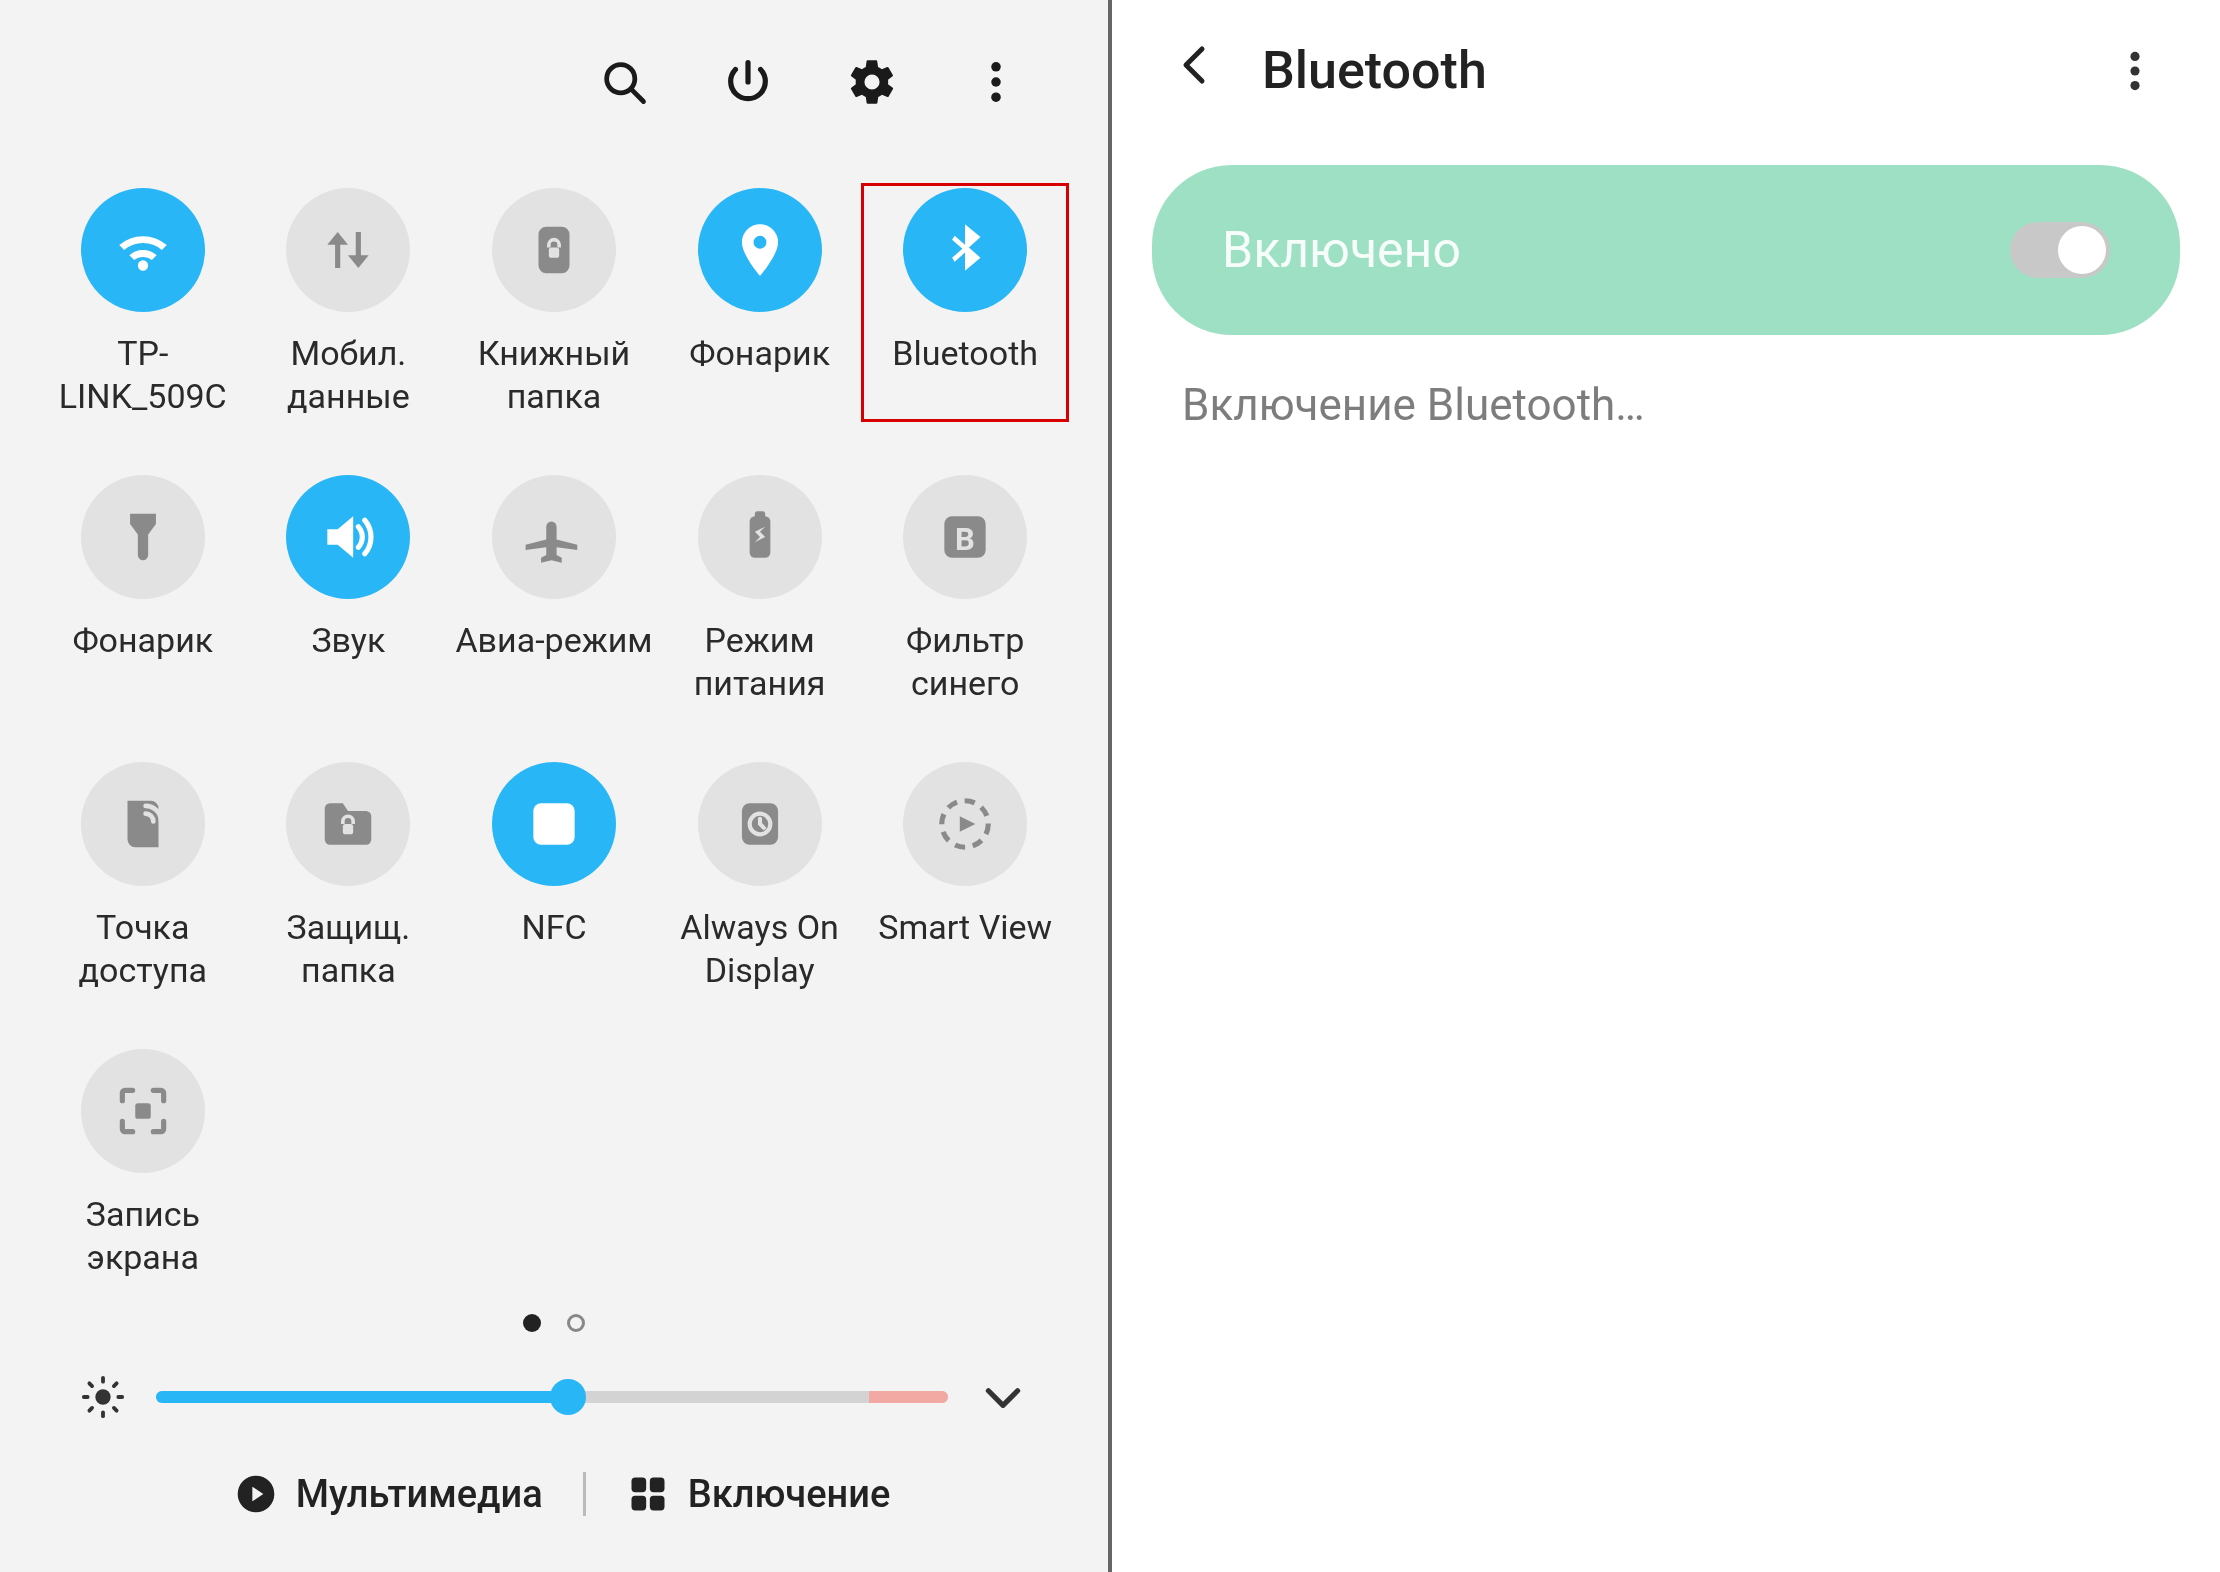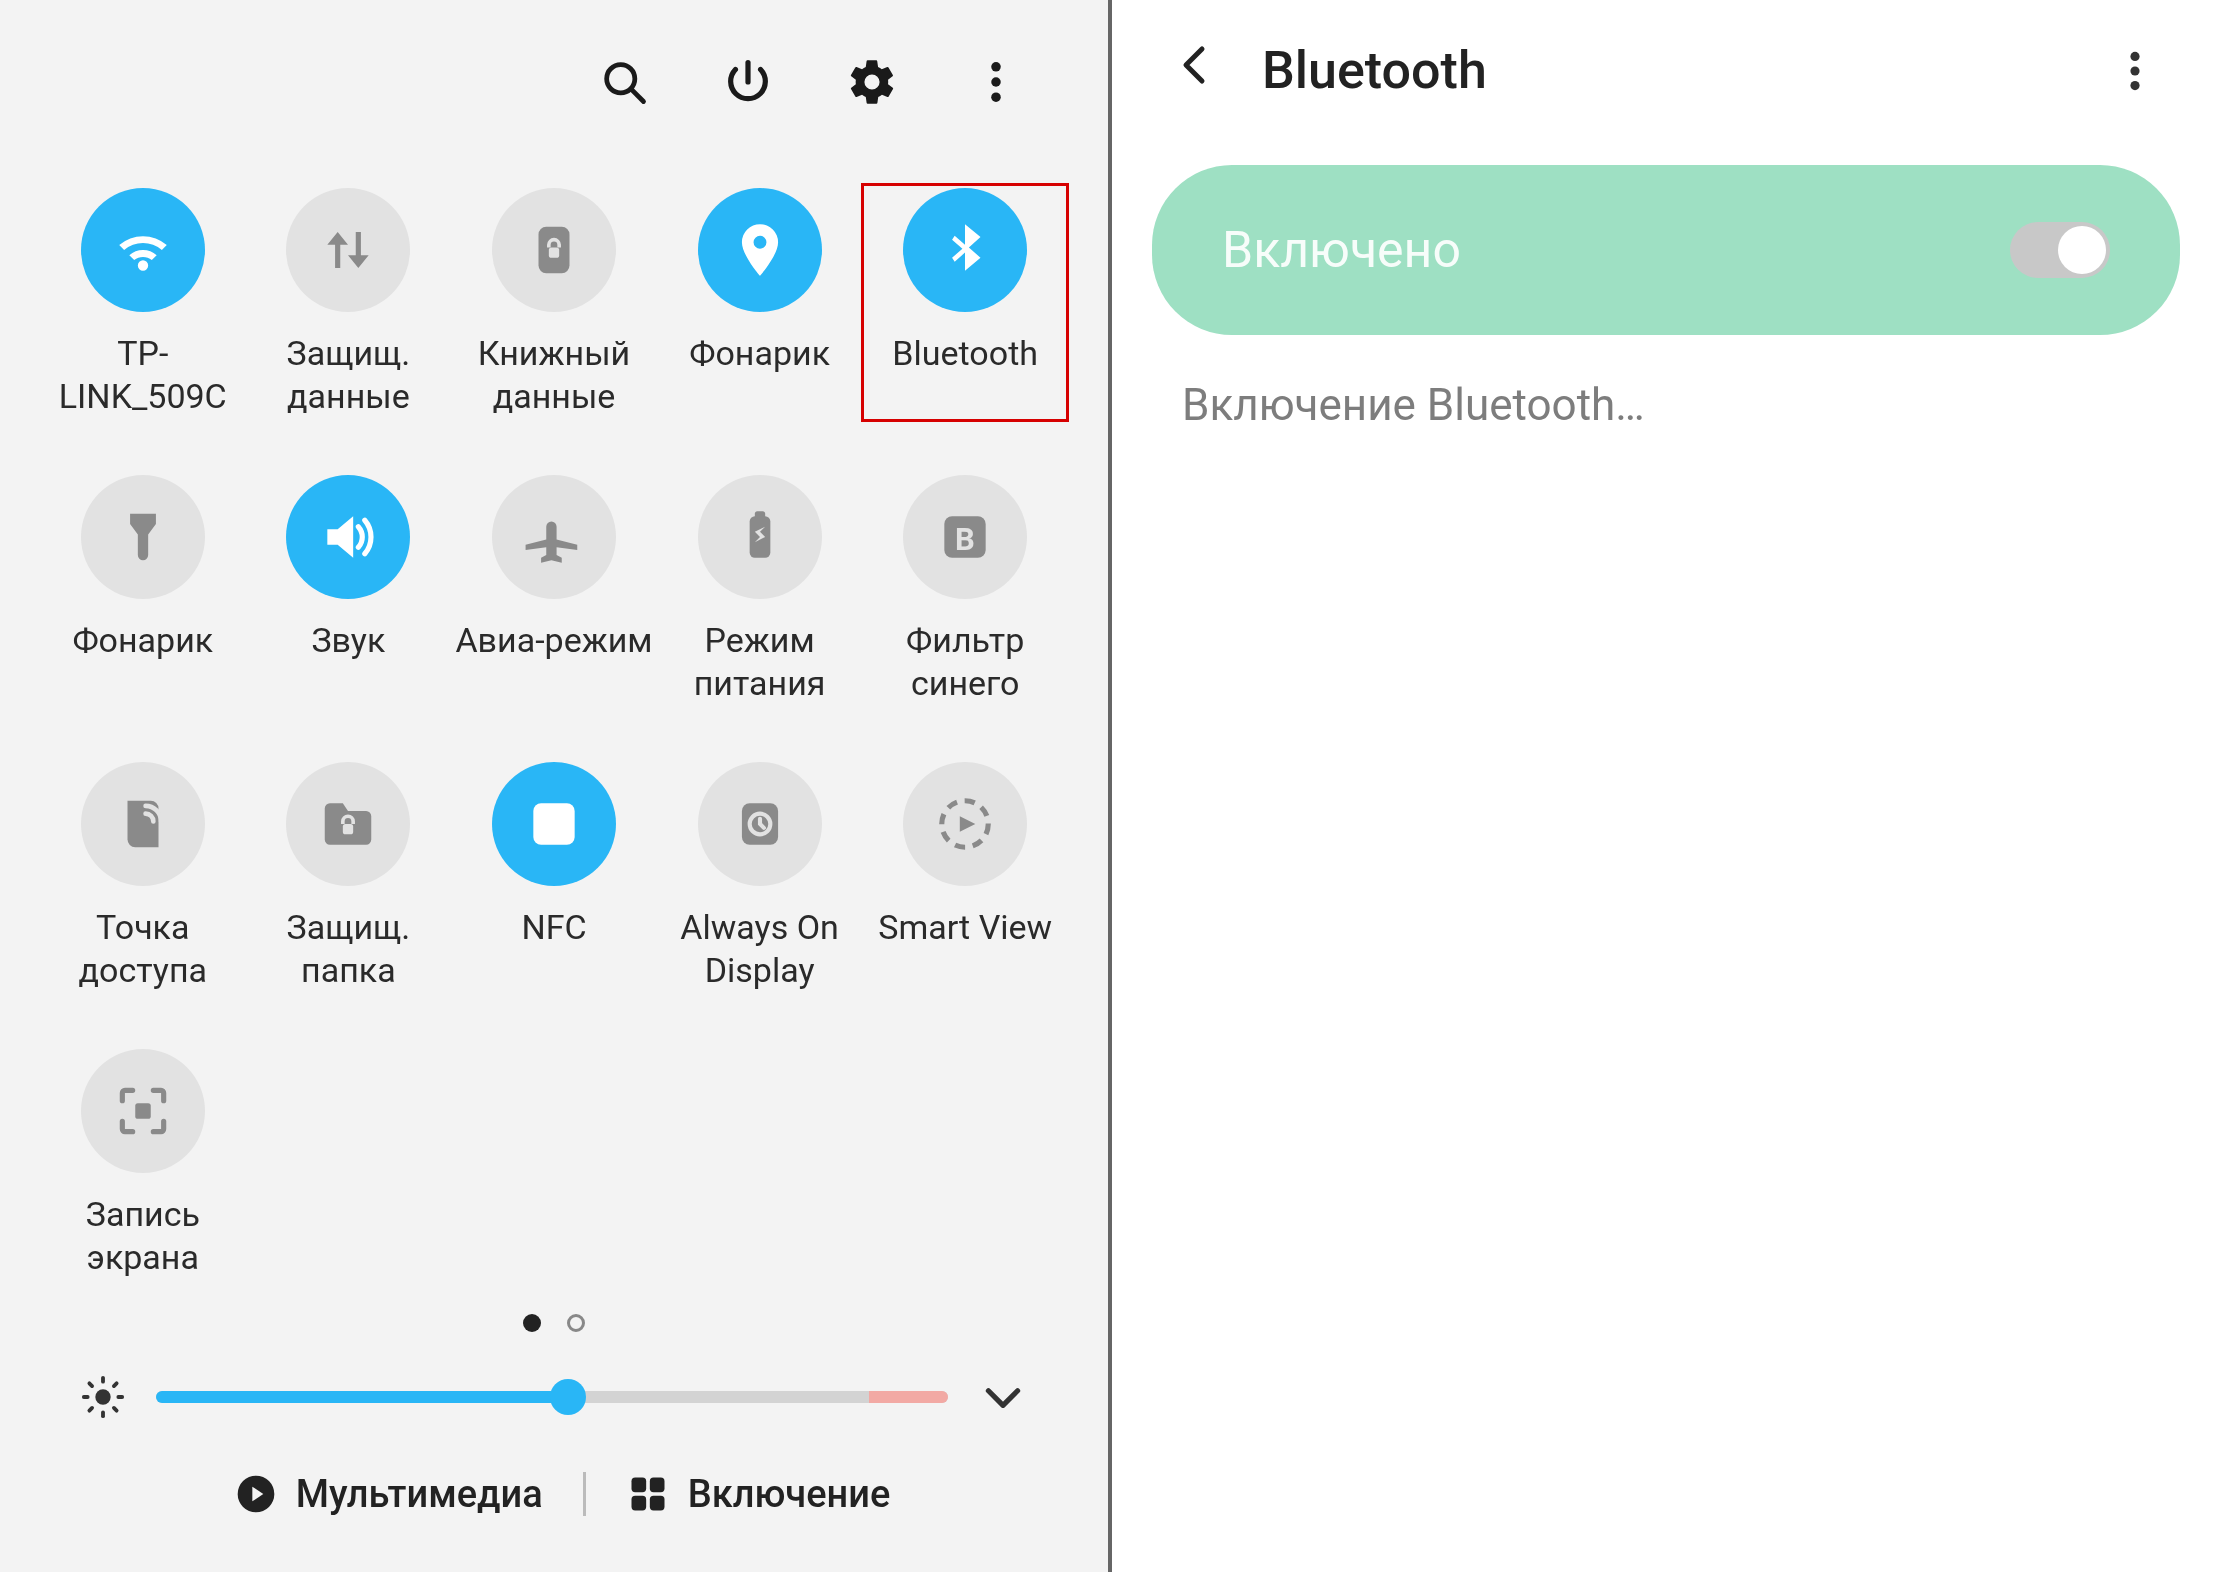--- a/index.html
+++ b/index.html
@@ -170,29 +170,29 @@
           </svg>
         </div>
         <div class="tile-label">TP-LINK_509C</div>
       </div>
       <div class="tile">
         <div class="tile-btn off">
           <svg viewBox="0 0 24 24">
             <use href="#ic-updown"></use>
           </svg>
         </div>
-        <div class="tile-label">Защищ. данные</div>
+        <div class="tile-label">Мобил. данные</div>
       </div>
       <div class="tile">
         <div class="tile-btn off">
           <svg viewBox="0 0 24 24">
             <use href="#ic-lock-portrait"></use>
           </svg>
         </div>
-        <div class="tile-label">Книжный данные</div>
+        <div class="tile-label">Книжный папка</div>
       </div>
       <div class="tile">
         <div class="tile-btn on">
           <svg viewBox="0 0 24 24">
             <use href="#ic-location"></use>
           </svg>
         </div>
         <div class="tile-label">Фонарик</div>
       </div>
       <div class="tile highlighted">

